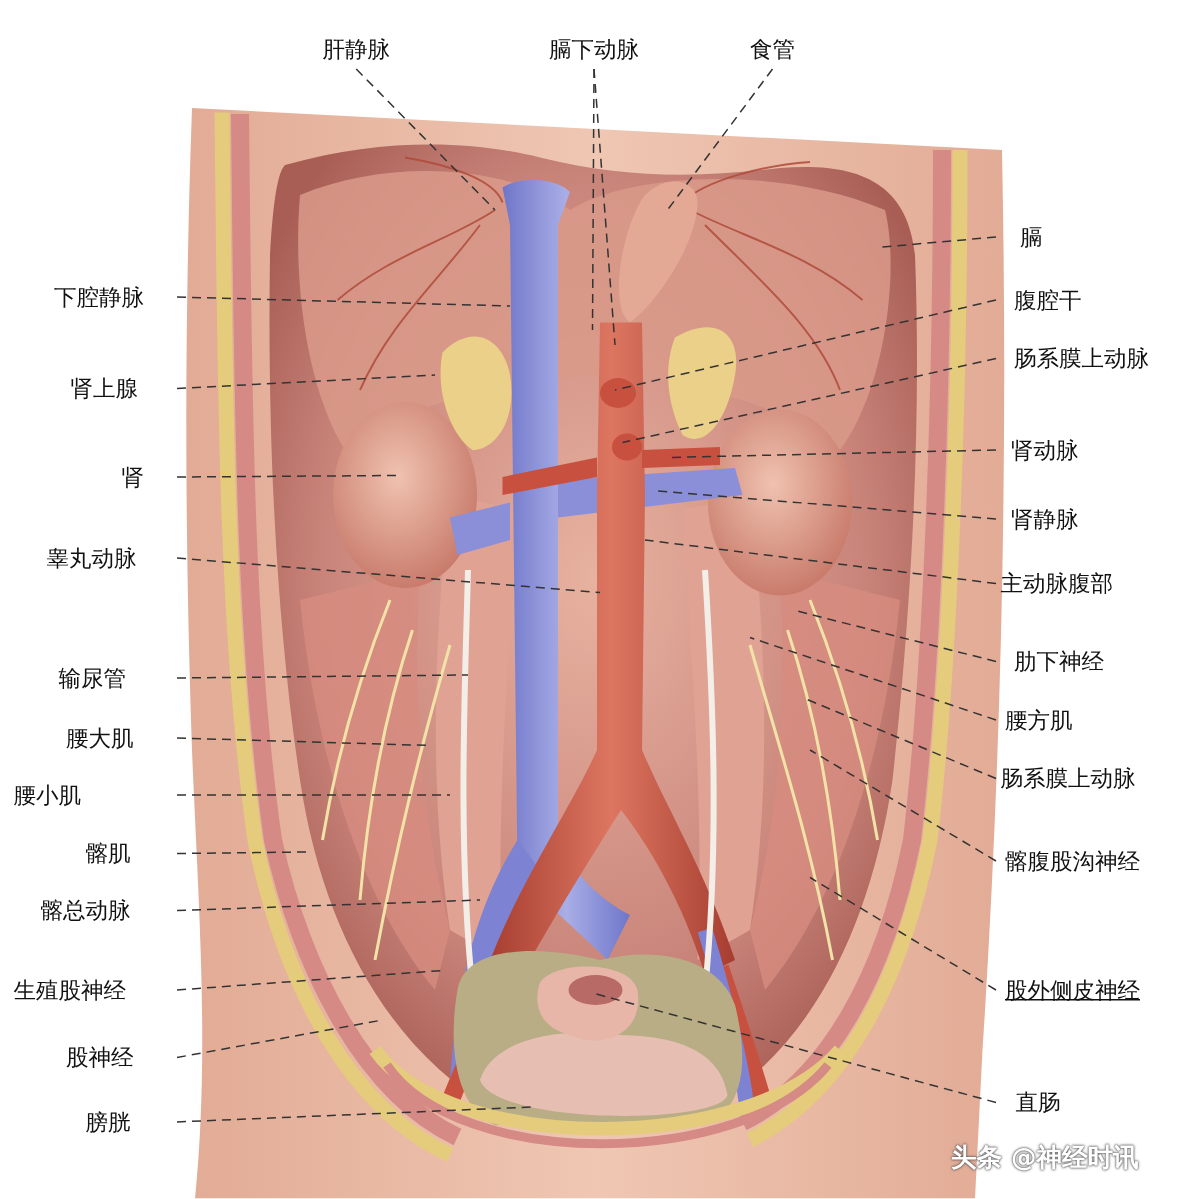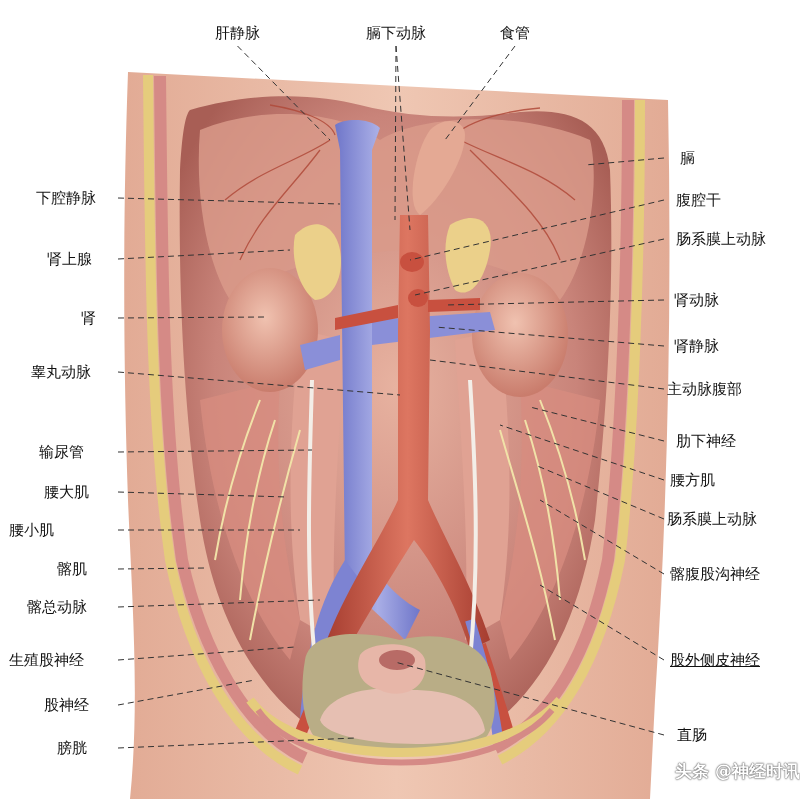--- a/index.html
+++ b/index.html
@@ -2,21 +2,21 @@
 <html><head>
 <meta charset="utf-8">
 <style>
   html, body { margin: 0; padding: 0; background: #ffffff; }
   body { width: 800px; height: 799px; position: relative; overflow: hidden;
          font-family: "DejaVu Sans", "Liberation Sans", sans-serif; }
   #stage { position: absolute; left: 0; top: 0; width: 784px; height: 799px; }
   .label { position: absolute; font-size: 15px; color: #111; white-space: nowrap; line-height: 18px; }
   .label.left { text-align: right; }
   .watermark { position: absolute; left: 634px; top: 760px; font-size: 17px; color: #fff;
-               font-weight: bold; text-shadow: 0 0 2px #555, 0 0 1px #333; white-space: nowrap; margin-left: 41px; }
+               font-weight: bold; text-shadow: 0 0 2px #555, 0 0 1px #333; white-space: nowrap; }
   svg { position: absolute; left: 0; top: 0; }
 </style>
 </head>
 <body>
 
 <div id="stage">
   <svg id="art" width="800" height="799" viewBox="0 0 800 799">
     <defs>
       <linearGradient id="skinG" x1="0" x2="1">
         <stop offset="0" stop-color="#e2ab95"></stop>

